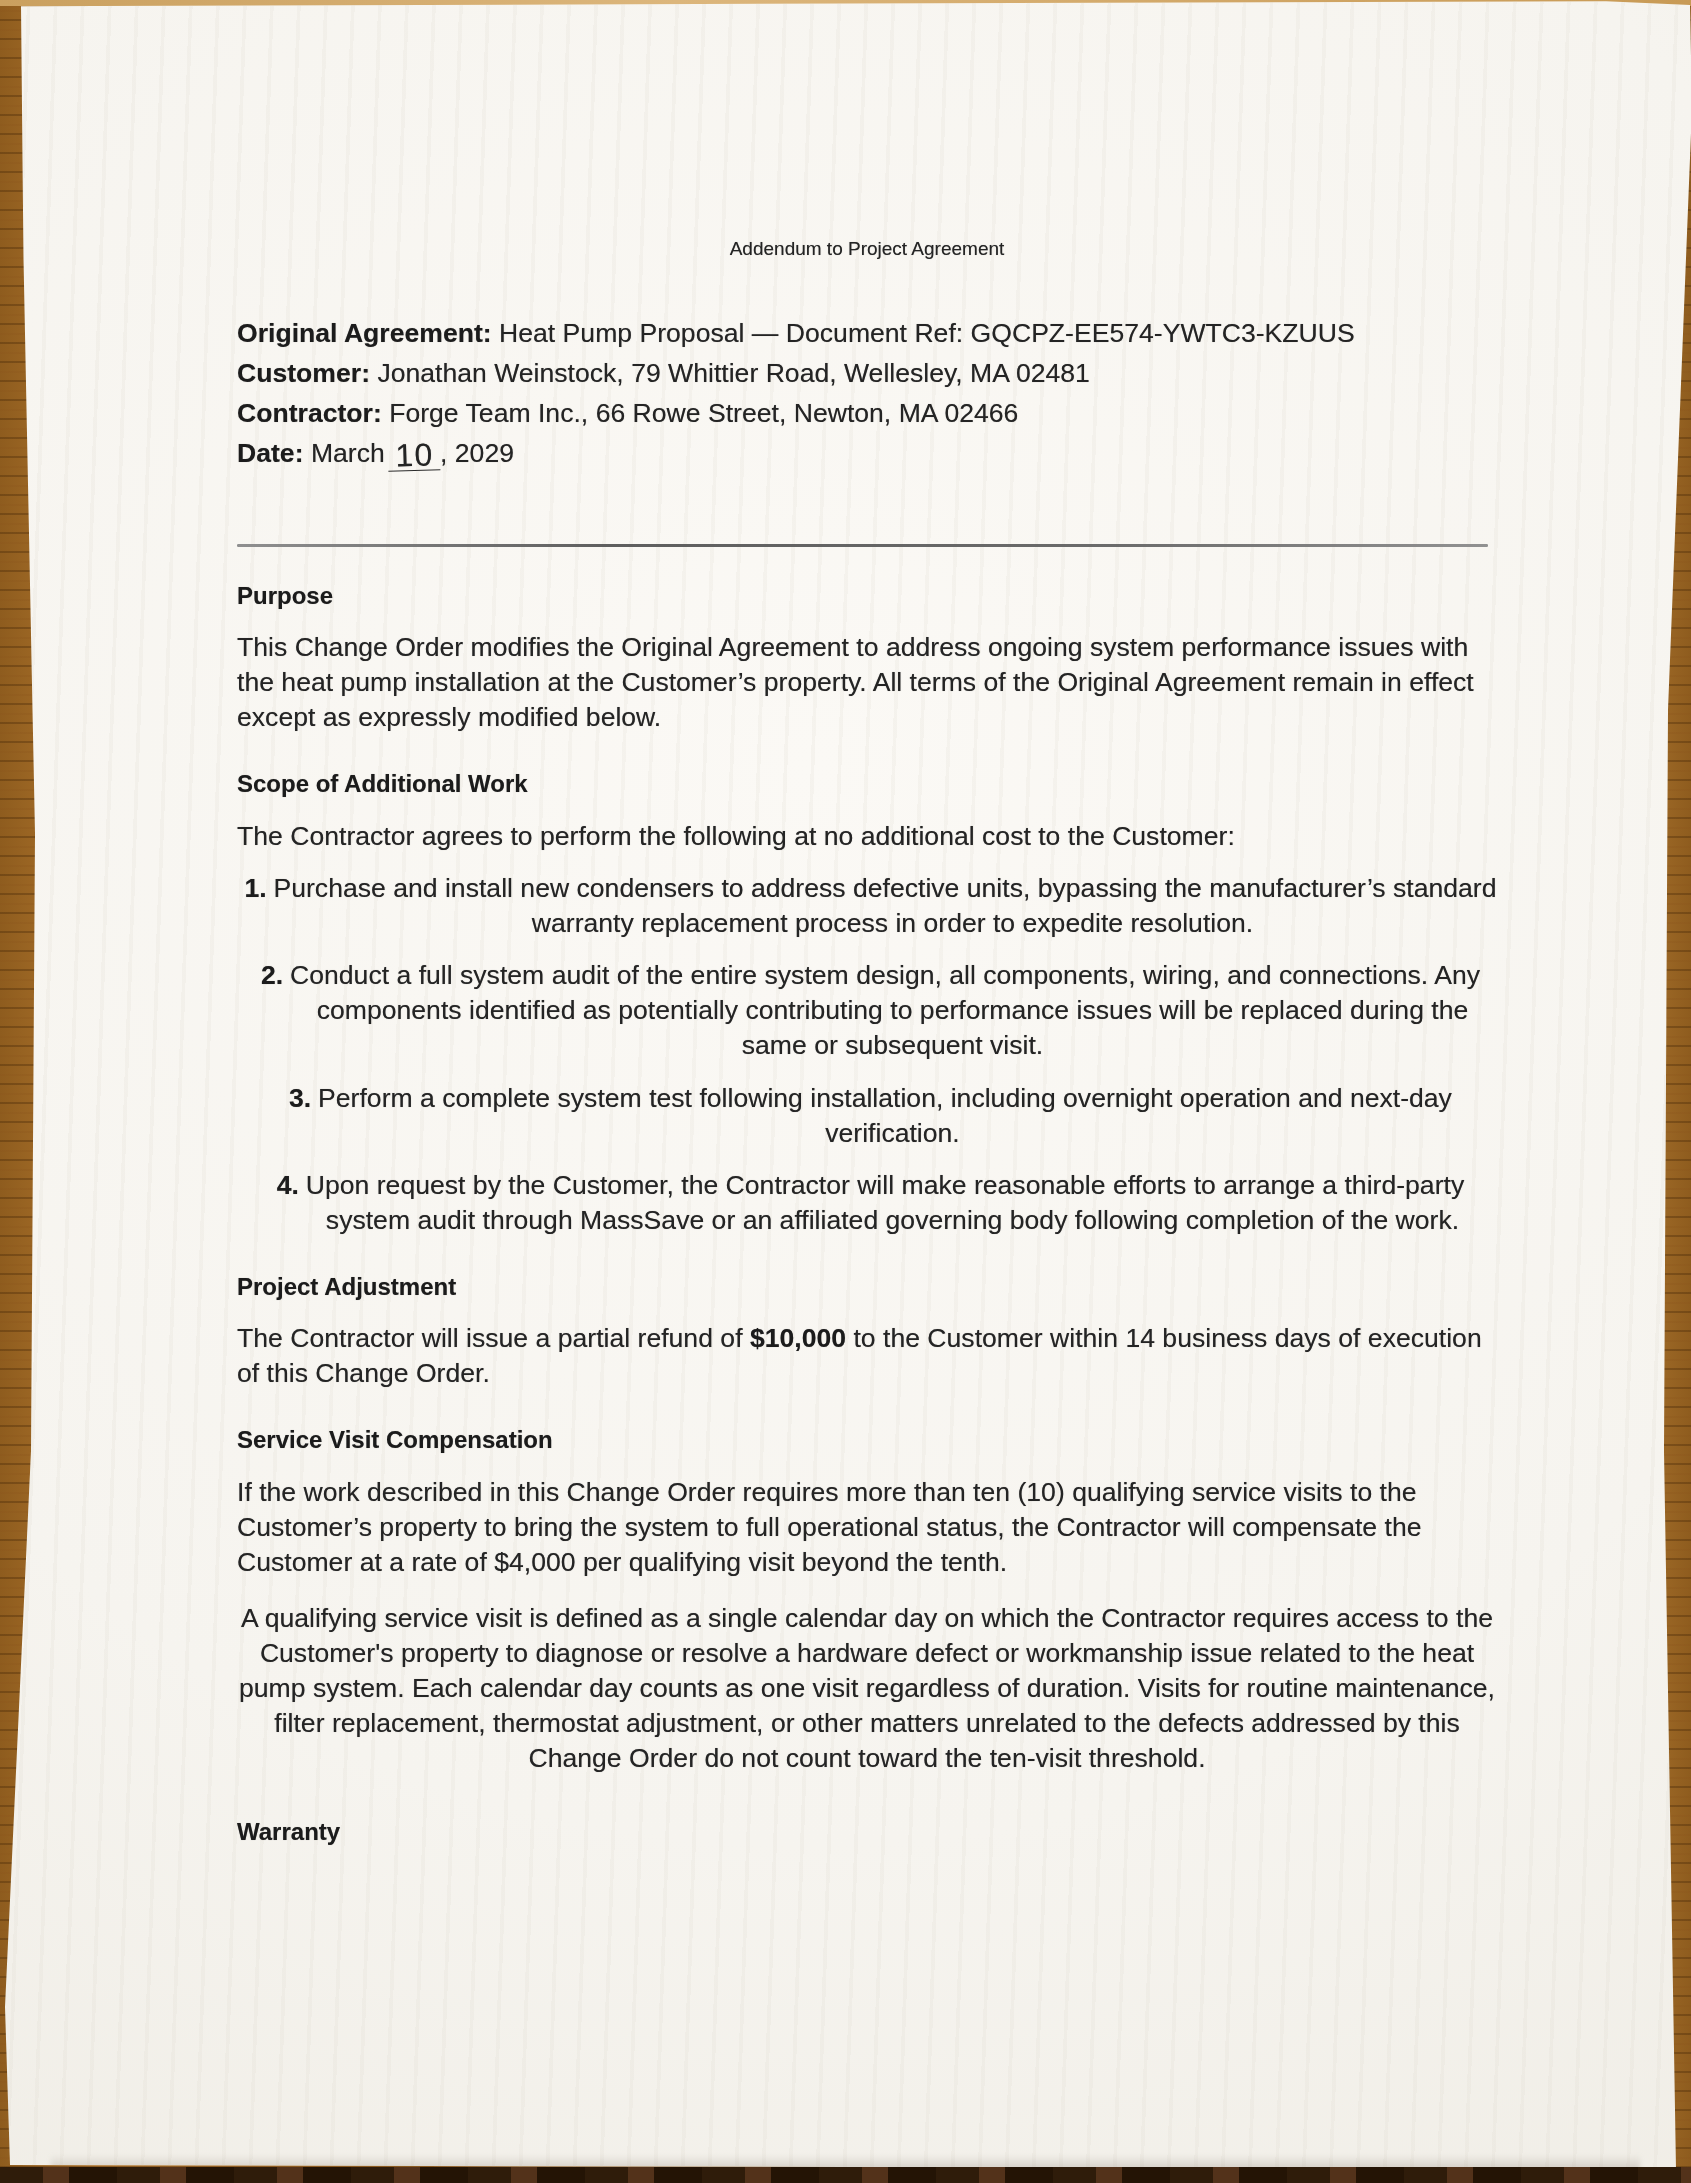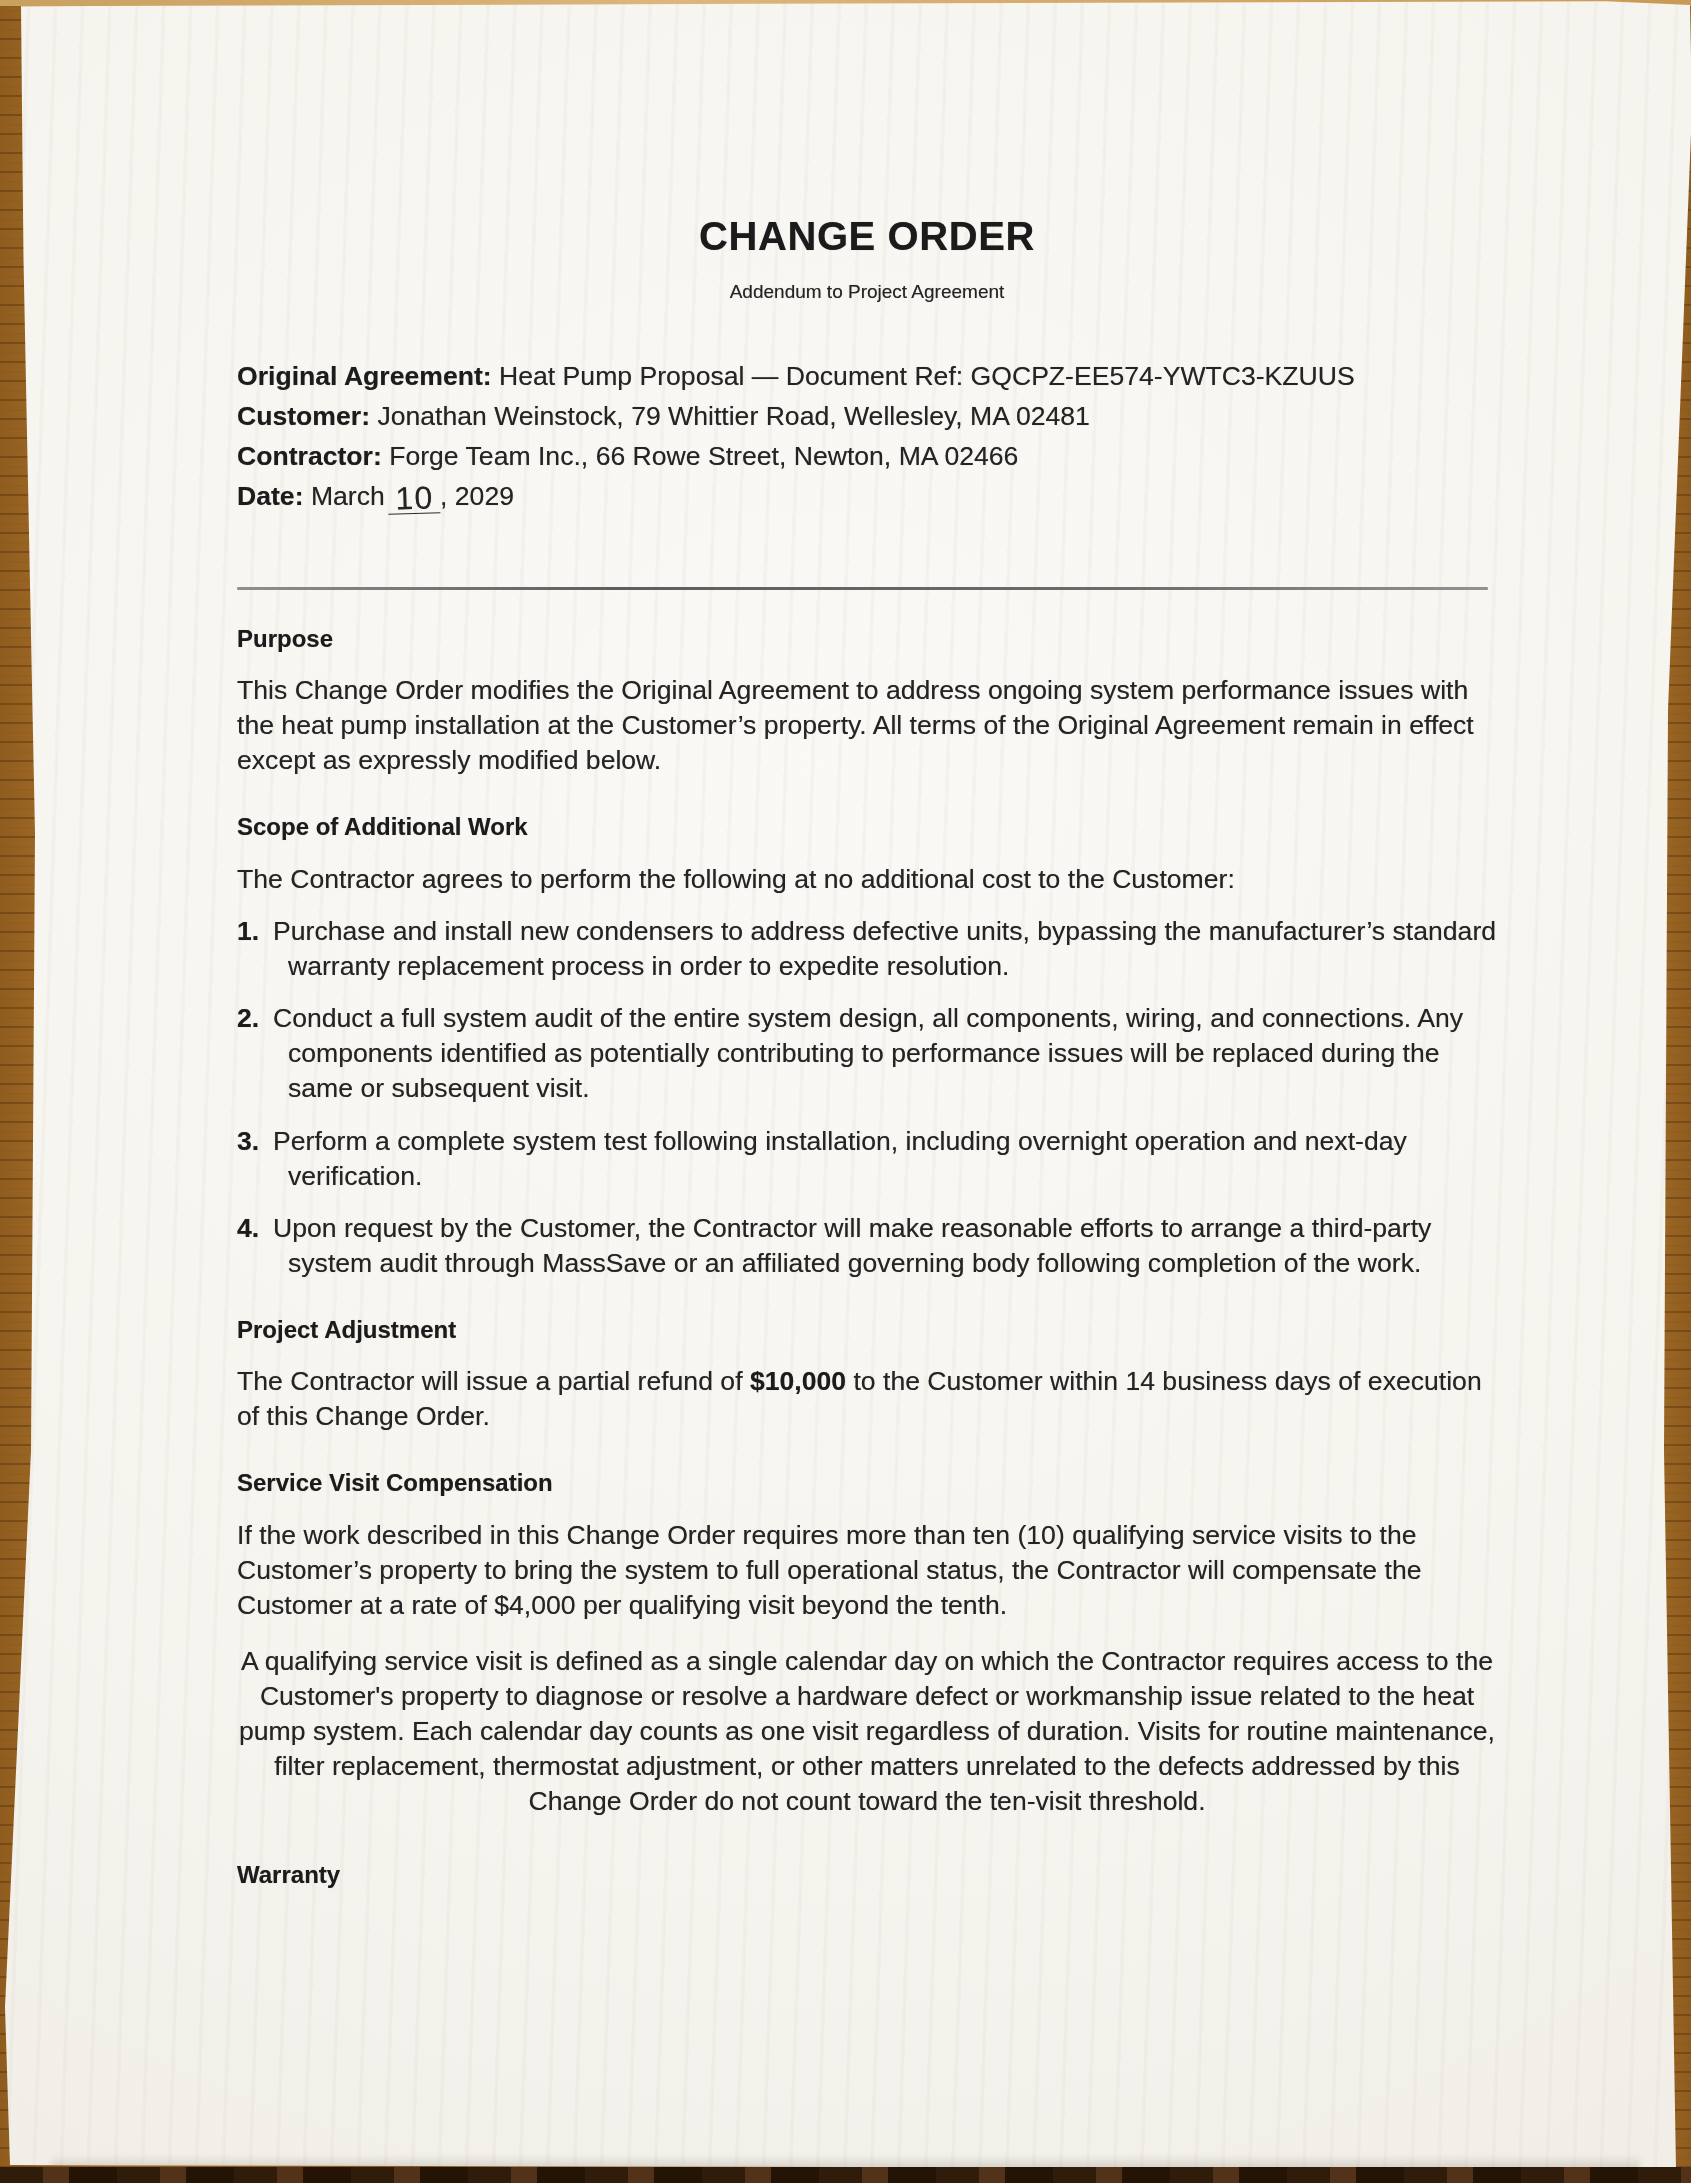--- a/index.html
+++ b/index.html
@@ -76,36 +76,35 @@
     margin: 73px 0 0; border: none; height: 2.5px; width: 1251px;
     background: linear-gradient(90deg, #8f8f8f, #5e5e5e 30%, #6b6b6b 70%, #919191);
     border-radius: 1.2px;
   }
   h2.sec {
     margin: 33px 0 0;
     font-size: 24px; line-height: 32px; font-weight: bold; color: #1b1b1b;
   }
   .para  { margin: 18.5px 0 0; }
   .para2 { margin: 21px 0 0; text-align: center; }
-  ol.scope-list { margin: 17.3px 0 0; padding: 0; list-style: none; }
+  ol.scope-list { margin: 17.3px 0 0; padding: 0; list-style: none; text-align: center; }
   ol.scope-list li { margin: 0 0 17.3px; padding-left: 51px; }
   ol.scope-list li:last-child { margin-bottom: 0; }
   .num { display: inline-block; width: 36px; margin-left: -51px; font-weight: bold; color:#1c1c1c; }
   .amount { font-weight: bold; color: #1b1b1b; }
 </style>
 </head>
 <body>
 
 <div class="desk">
   <div class="wood-top"></div>
 
   <div class="paper">
     <div class="content">
 
-      <h1 class="doc-title">CHANGE ORDER</h1>
       <div class="doc-subtitle">Addendum to Project Agreement</div>
 
       <div class="meta">
         <p><span class="lbl">Original Agreement:</span> <span>Heat Pump Proposal — Document Ref: GQCPZ-EE574-YWTC3-KZUUS</span></p>
         <p><span class="lbl">Customer:</span> <span>Jonathan Weinstock, 79 Whittier Road, Wellesley, MA 02481</span></p>
         <p><span class="lbl">Contractor:</span> <span>Forge Team Inc., 66 Rowe Street, Newton, MA 02466</span></p>
         <p><span class="lbl">Date:</span> <span>March</span><span class="hand-day">10</span><span>,</span> <span>2029</span></p>
       </div>
 
       <hr class="rule">

